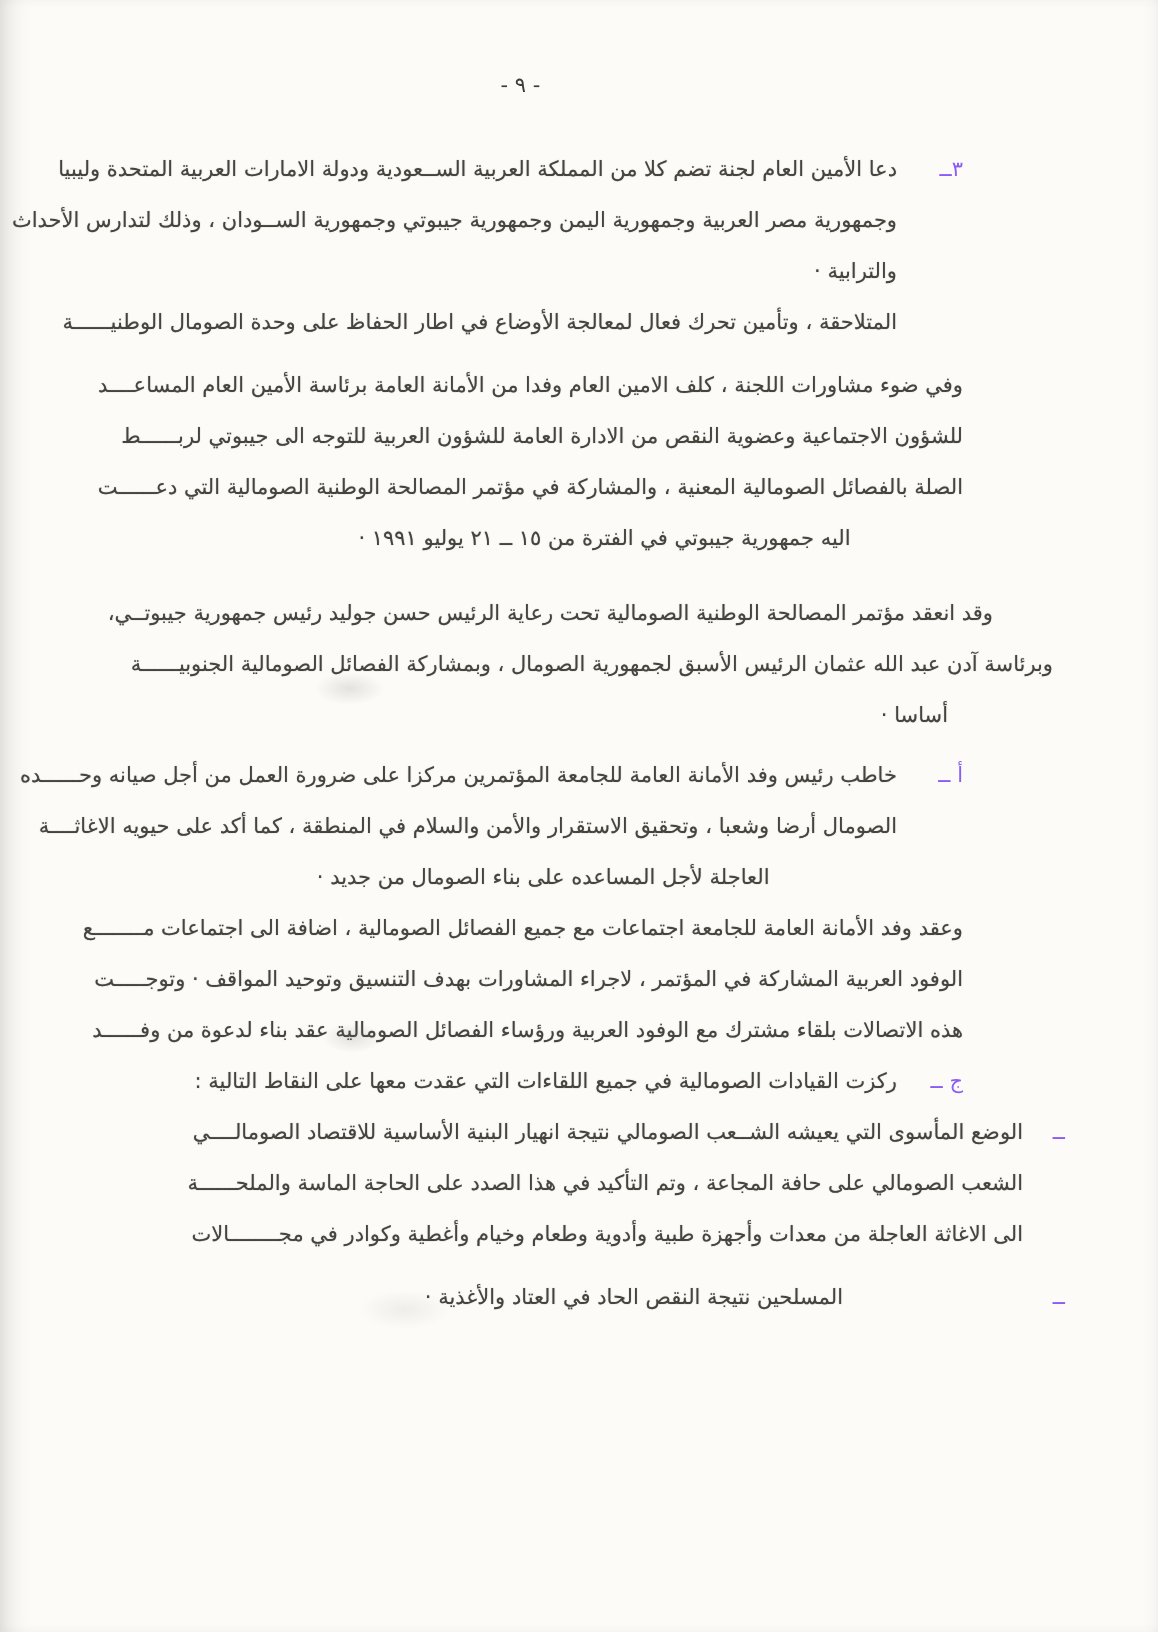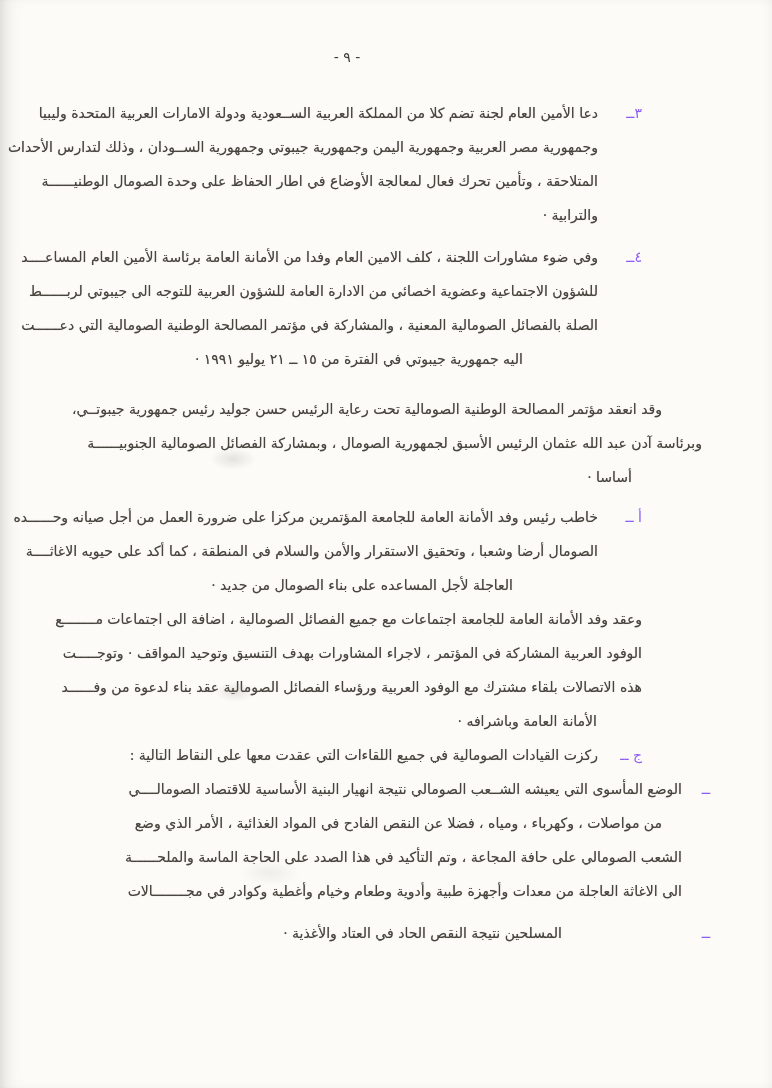--- a/index.html
+++ b/index.html
@@ -45,29 +45,28 @@
   <div class="smudge s2"></div>
   <div class="smudge s3"></div>
   <div class="content">
     <div class="page-number">- ٩ -</div>
     <div>
         <div class="para numbered">
           <span class="marker">٣ــ</span>
           <div class="lines">
             <div class="line first">دعا الأمين العام لجنة تضم كلا من المملكة العربية الســعودية ودولة الامارات العربية المتحدة وليبيا</div>
             <div class="line">وجمهورية مصر العربية وجمهورية اليمن وجمهورية جيبوتي وجمهورية الســودان ، وذلك لتدارس الأحداث</div>
+            <div class="line">والترابية ·</div>
             <div class="line">المتلاحقة ، وتأمين تحرك فعال لمعالجة الأوضاع في اطار الحفاظ على وحدة الصومال الوطنيــــــة</div>
-            <div class="line">والترابية ·</div>
           </div>
         </div>
         <div class="para numbered">
-          <span class="marker">٤ــ</span>
           <div class="lines">
             <div class="line first">وفي ضوء مشاورات اللجنة ، كلف الامين العام وفدا من الأمانة العامة برئاسة الأمين العام المساعــــد</div>
-            <div class="line">للشؤون الاجتماعية وعضوية اخصائي من الادارة العامة للشؤون العربية للتوجه الى جيبوتي لربــــــط</div>
+            <div class="line">للشؤون الاجتماعية وعضوية النقص من الادارة العامة للشؤون العربية للتوجه الى جيبوتي لربــــــط</div>
             <div class="line">الصلة بالفصائل الصومالية المعنية ، والمشاركة في مؤتمر المصالحة الوطنية الصومالية التي دعــــــت</div>
             <div class="line" style="padding-right: 75px;">اليه جمهورية جيبوتي في الفترة من ١٥ ــ ٢١ يوليو ١٩٩١ ·</div>
           </div>
         </div>
         <div class="para plain">
           <div class="lines">
             <div class="line first" style="padding-right: 40px;">وقد انعقد مؤتمر المصالحة الوطنية الصومالية تحت رعاية الرئيس حسن جوليد رئيس جمهورية جيبوتــي،</div>
             <div class="line">وبرئاسة آدن عبد الله عثمان الرئيس الأسبق لجمهورية الصومال ، وبمشاركة الفصائل الصومالية الجنوبيــــــة</div>
             <div class="line" style="padding-right: 70px;">أساسا ·</div>
           </div>
@@ -78,34 +77,32 @@
             <div class="line first">خاطب رئيس وفد الأمانة العامة للجامعة المؤتمرين مركزا على ضرورة العمل من أجل صيانه وحــــــده</div>
             <div class="line">الصومال أرضا وشعبا ، وتحقيق الاستقرار والأمن والسلام في المنطقة ، كما أكد على حيويه الاغاثــــة</div>
             <div class="line" style="padding-right: 85px;">العاجلة لأجل المساعده على بناء الصومال من جديد ·</div>
           </div>
         </div>
         <div class="para lettered">
           <div class="lines">
             <div class="line first">وعقد وفد الأمانة العامة للجامعة اجتماعات مع جميع الفصائل الصومالية ، اضافة الى اجتماعات مــــــــع</div>
             <div class="line">الوفود العربية المشاركة في المؤتمر ، لاجراء المشاورات بهدف التنسيق وتوحيد المواقف · وتوجـــــت</div>
             <div class="line">هذه الاتصالات بلقاء مشترك مع الوفود العربية ورؤساء الفصائل الصومالية عقد بناء لدعوة من وفــــــد</div>
-            <div class="line" style="padding-right: 45px;">الأمانة العامة وباشرافه ·</div>
           </div>
         </div>
         <div class="para lettered">
           <span class="marker">ج ــ</span>
           <div class="lines">
             <div class="line first">ركزت القيادات الصومالية في جميع اللقاءات التي عقدت معها على النقاط التالية :</div>
           </div>
         </div>
         <div class="para bullet">
           <span class="marker">ــ</span>
           <div class="lines">
             <div class="line first">الوضع المأسوى التي يعيشه الشــعب الصومالي نتيجة انهيار البنية الأساسية للاقتصاد الصومالــــي</div>
-            <div class="line" style="padding-right: 20px;">من مواصلات ، وكهرباء ، ومياه ، فضلا عن النقص الفادح في المواد الغذائية ، الأمر الذي وضع</div>
             <div class="line">الشعب الصومالي على حافة المجاعة ، وتم التأكيد في هذا الصدد على الحاجة الماسة والملحــــــة</div>
             <div class="line">الى الاغاثة العاجلة من معدات وأجهزة طبية وأدوية وطعام وخيام وأغطية وكوادر في مجــــــــالات</div>
           </div>
         </div>
         <div class="para bullet">
           <span class="marker">ــ</span>
           <div class="lines">
             <div class="line" style="padding-right: 120px;">المسلحين نتيجة النقص الحاد في العتاد والأغذية ·</div>
           </div>
         </div>

